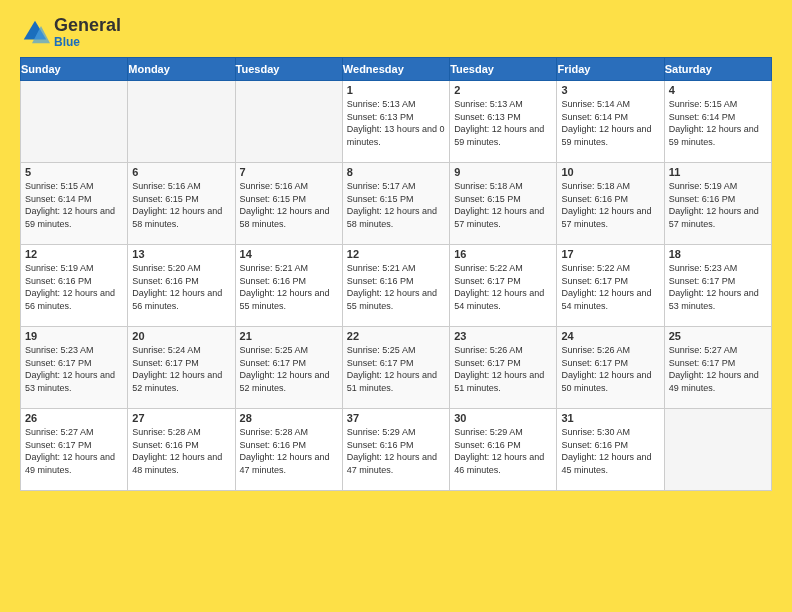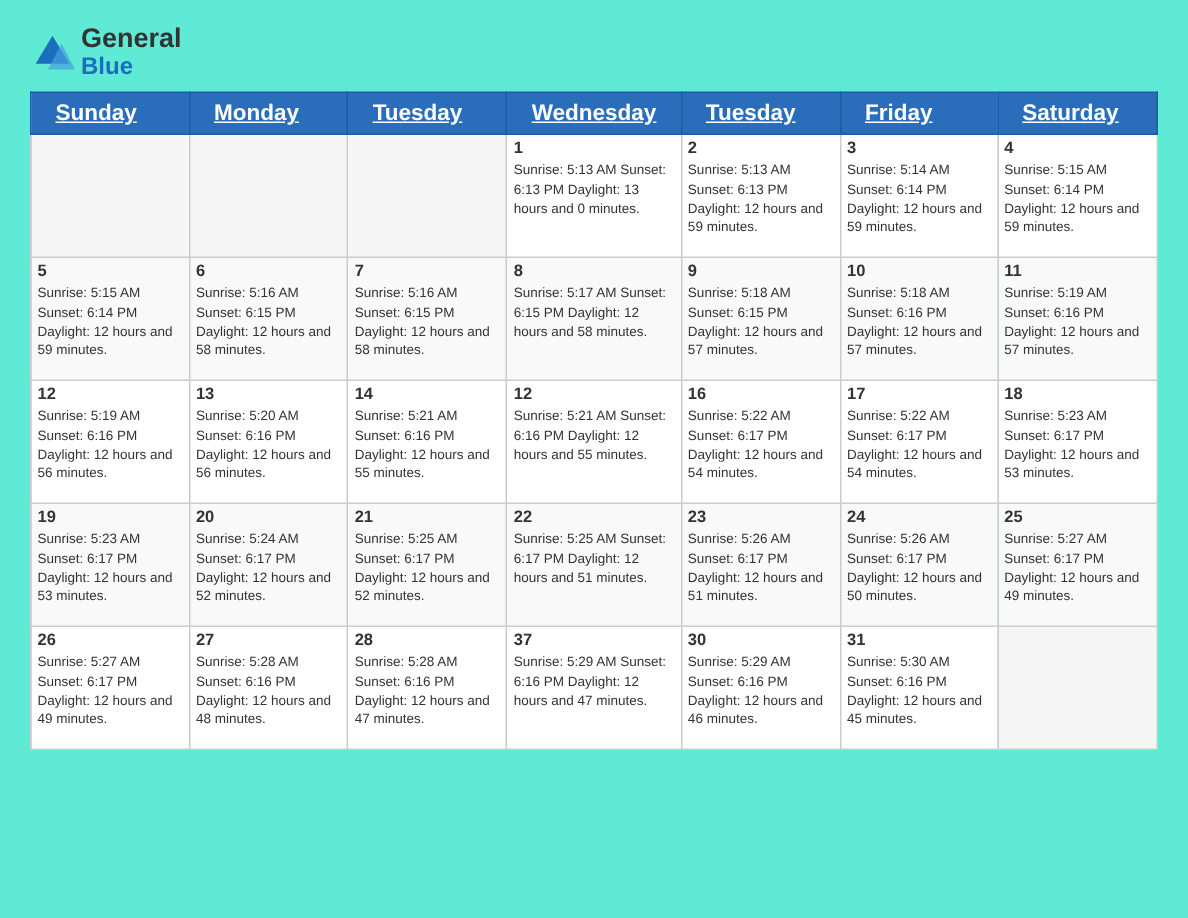--- a/index.html
+++ b/index.html
@@ -7,21 +7,21 @@
       font-family: Arial, sans-serif;
       background: #fff;
       width: 792px;
       height: 612px;
       overflow: hidden;
     }
     .page {
       width: 792px;
       height: 612px;
       padding: 16px 20px 10px 20px;
-      background: #5eead4;
+      background: #fde047;
     }
     .header {
       display: flex;
       justify-content: space-between;
       align-items: flex-start;
       margin-bottom: 8px;
     }
     .logo {
       display: flex;
       align-items: center;
@@ -31,21 +31,21 @@
       display: flex;
       flex-direction: column;
       line-height: 1.1;
     }
     .logo-general {
       font-size: 18px;
       font-weight: bold;
       color: #333;
     }
     .logo-blue {
-      font-size: 16px;
+      font-size: 12px;
       font-weight: bold;
       color: #1a6ebd;
     }
     .logo-icon {
       width: 30px;
       height: 30px;
     }
     .title-block {
       text-align: right;
     }
@@ -60,26 +60,25 @@
       color: #555;
     }
     .calendar {
       width: 100%;
       border-collapse: collapse;
       border: 1px solid #ccc;
     }
     .calendar th {
       background: #2a6ebb;
       color: #fff;
-      font-size: 15px;
-      font-weight: bold;
-      padding: 5px 16px;
+      font-size: 11px;
+      font-weight: bold;
+      padding: 5px 0;
       text-align: left;
       border: 1px solid #1a5ea8;
-      text-decoration: underline;
     }
     .calendar td {
       width: 14.28%;
       vertical-align: top;
       border: 1px solid #ccc;
       padding: 3px 4px;
       height: 82px;
       background: #fff;
     }
     .calendar tr:nth-child(even) td {

